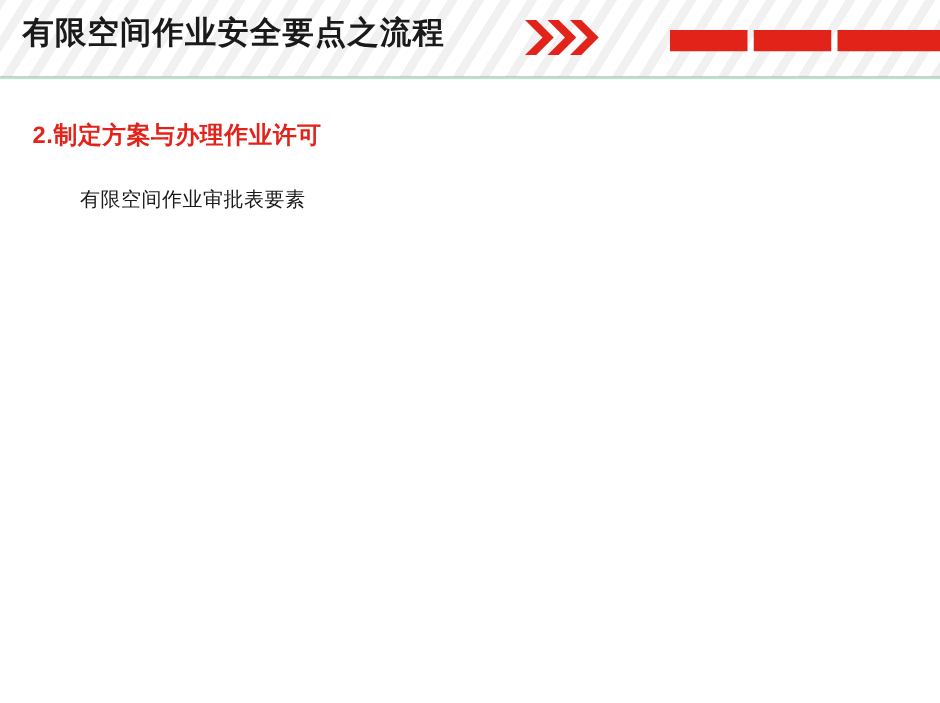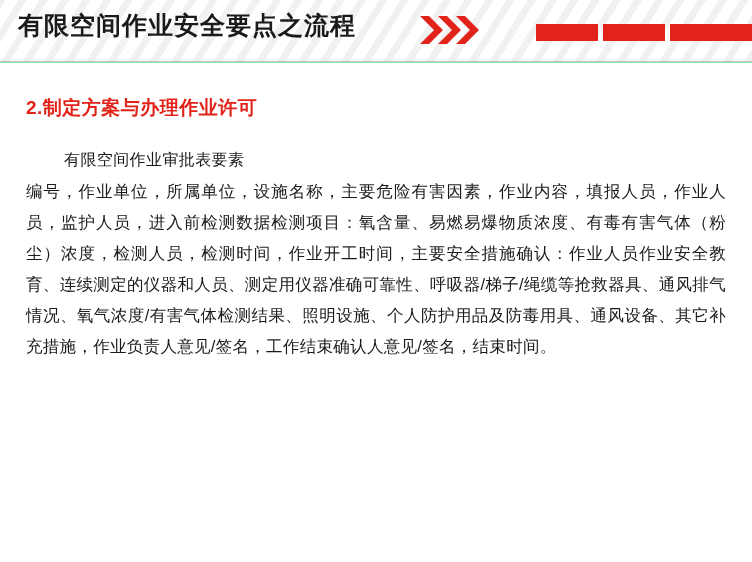--- a/index.html
+++ b/index.html
@@ -171,17 +171,16 @@
 
     <div class="header-underline"></div>
   </div>
 
   <div class="content">
 
     <div class="section-title">2.制定方案与办理作业许可</div>
 
     <div class="lead">有限空间作业审批表要素</div>
 
-    <div class="para para-main">编号，作业单位，所属单位，设施名称，主要危险有害因素，作业内容，填报人员，作业人员，监护人员，进入前检测数据检测项目：氧含量、易燃易爆物质浓度、有毒有害气体（粉尘）浓度，检测人员，检测时间，作业开工时间，主要安全措施确认：作业人员作业安全教育、连续测定的仪器和人员、测定用仪器准确可靠性、呼吸器/梯子/绳缆等抢救器具、通风排气情况、氧气浓度/有害气体检测结果、照明设施、个人防护用品及防毒用具、通风设备、其它补充措施，作业负责人意见/签名，工作结束确认人意见/签名，结束时间。</div>
 
 
   </div>
 </div>
 
 </body></html>

